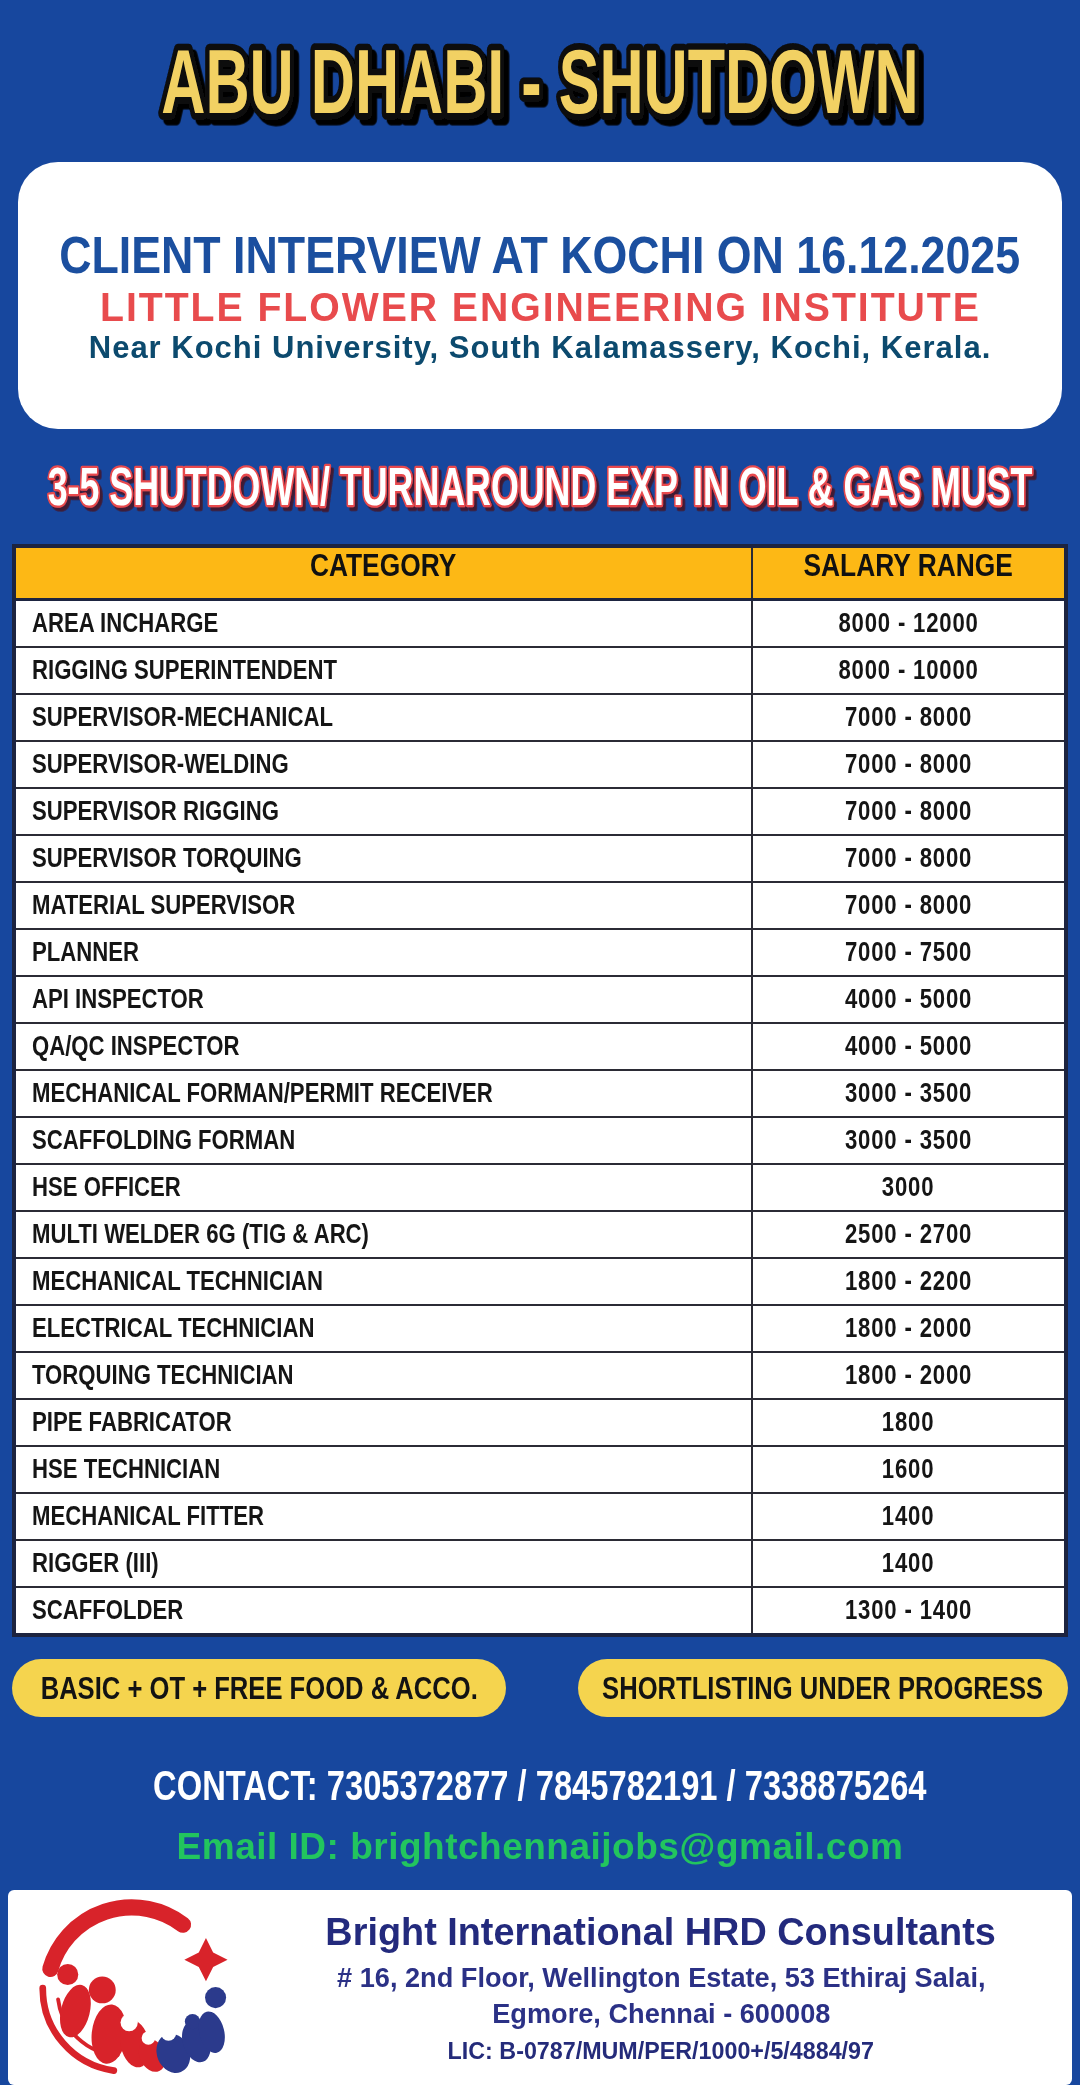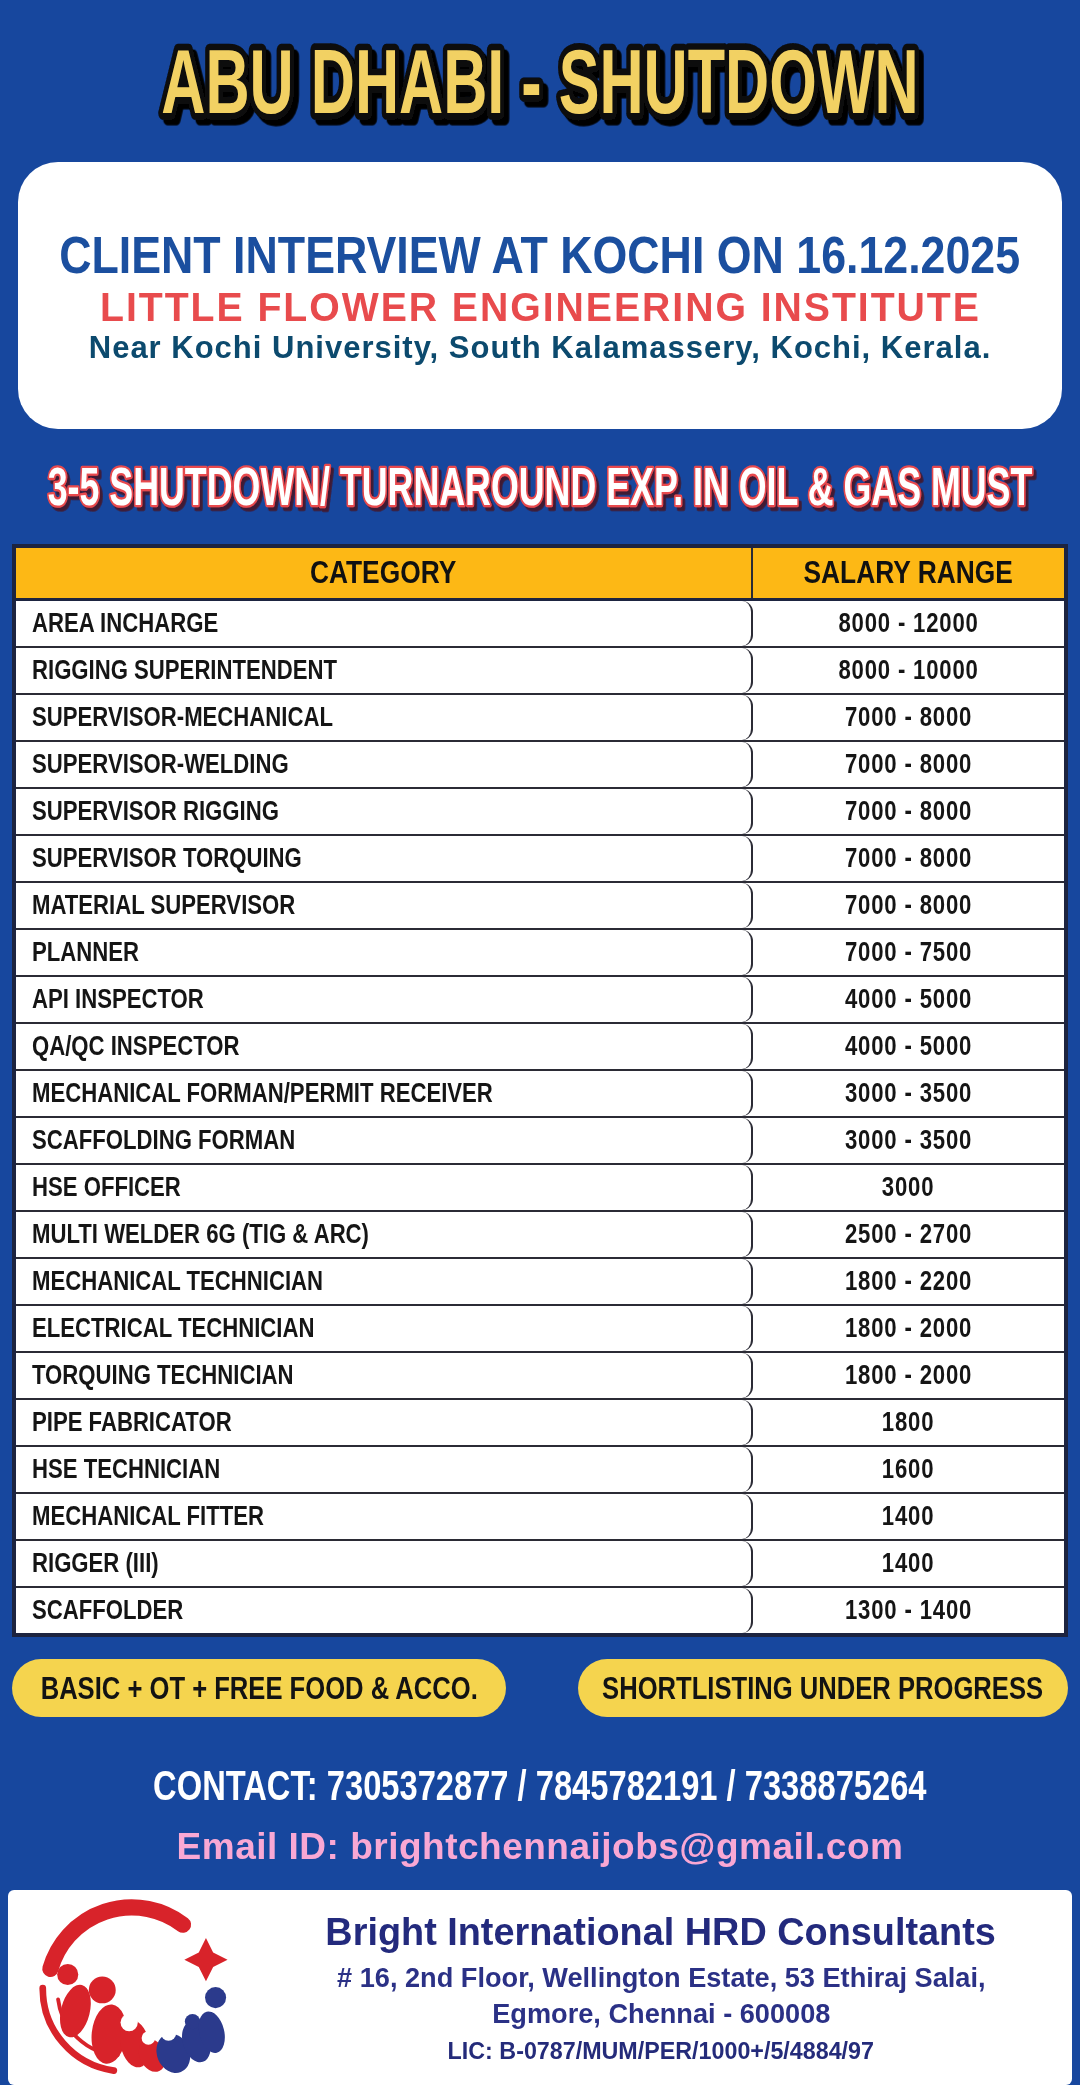--- a/index.html
+++ b/index.html
@@ -42,48 +42,48 @@
 
   
   .salary-table{
     margin-top:18px;
     width:1056px;
     border:4px solid #1D2440;
     background:#ffffff;
     box-sizing:border-box;
   }
   .t-head{display:flex;height:50px;background:#FDB815;border-bottom:3px solid #1D2440;}
-  .t-head .cell{display:flex;align-items:center;justify-content:center;}
+  .t-head .cell{display:flex;align-items:flex-start;justify-content:center;}
   .head-text{font-size:31px;font-weight:bold;color:#111111;display:inline-block;transform:scaleX(0.85);white-space:nowrap;}
   .col-cat{width:70.3%;border-right:2px solid #2B2B35;box-sizing:border-box;}
   .col-sal{flex:1;}
   .t-row{display:flex;height:45px;border-top:2px solid #2B2B35;}
   .t-row:first-child{border-top:none;}
-  .t-row .cat{display:flex;align-items:center;padding-left:16px;border-radius:11px;}
+  .t-row .cat{display:flex;align-items:center;padding-left:16px;}
   .t-row .sal{display:flex;align-items:center;justify-content:center;}
   .cat-text{font-size:27px;font-weight:bold;color:#151515;display:inline-block;transform:scaleX(0.82);transform-origin:0 50%;white-space:nowrap;}
   .sal-text{font-size:27px;font-weight:bold;color:#151515;display:inline-block;transform:scaleX(0.82);white-space:nowrap;letter-spacing:1px;}
 
   
   .badges{margin-top:22px;width:1056px;display:flex;justify-content:space-between;}
   .pill{
     background:#F5D44E;border-radius:29px;height:58px;
     display:flex;align-items:center;justify-content:center;
     padding:0 26px;box-sizing:border-box;
   }
   .pill-left{width:490px;}
   .pill-right{width:494px;}
   .pill-text{font-size:32px;font-weight:bold;color:#131313;display:inline-block;transform:scaleX(0.8);white-space:nowrap;}
 
   
   .contact-line{
     margin-top:44px;color:#ffffff;font-weight:bold;font-size:43px;white-space:nowrap;
     display:inline-block;transform:scaleX(0.76);transform-origin:50% 50%;
   }
-  .email-line{margin-top:16px;color:#f9a8d4;font-weight:bold;font-size:37px;white-space:nowrap;letter-spacing:0.5px;}
+  .email-line{margin-top:16px;color:#22c55e;font-weight:bold;font-size:37px;white-space:nowrap;letter-spacing:0.5px;}
 
   
   .footer-card{
     margin-top:22px;
     width:1064px;height:206px;background:#ffffff;border-radius:6px;
     display:flex;align-items:center;box-sizing:border-box;
   }
   .logo-wrap{width:250px;height:192px;display:flex;align-items:center;justify-content:center;}
   .footer-text{flex:1;display:flex;flex-direction:column;align-items:center;justify-content:center;padding-right:8px;}
   .company-name{color:#232A7D;font-weight:bold;font-size:39px;white-space:nowrap;display:inline-block;transform:scaleX(0.97);}

